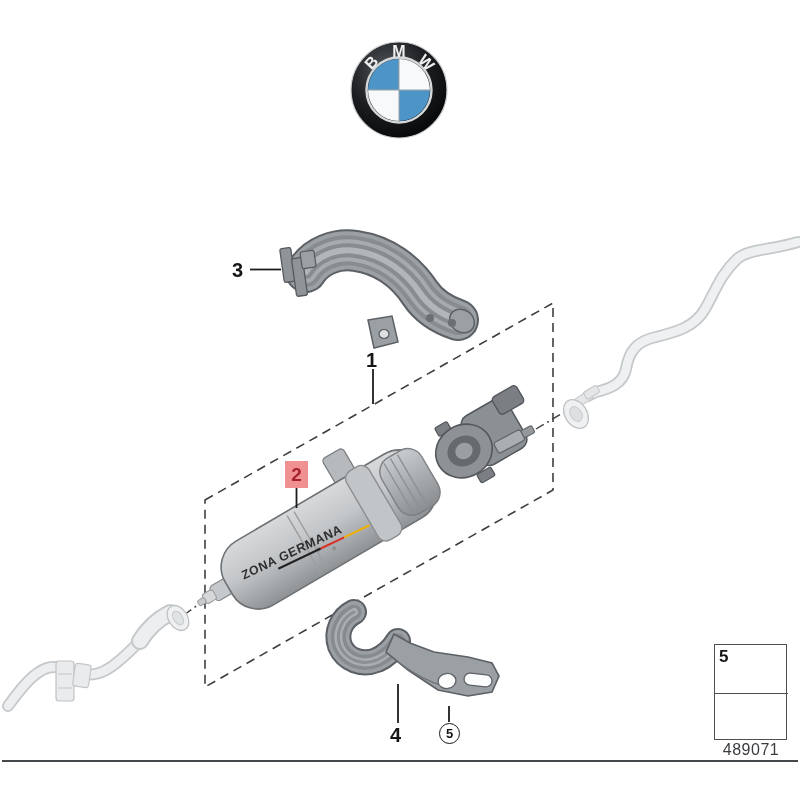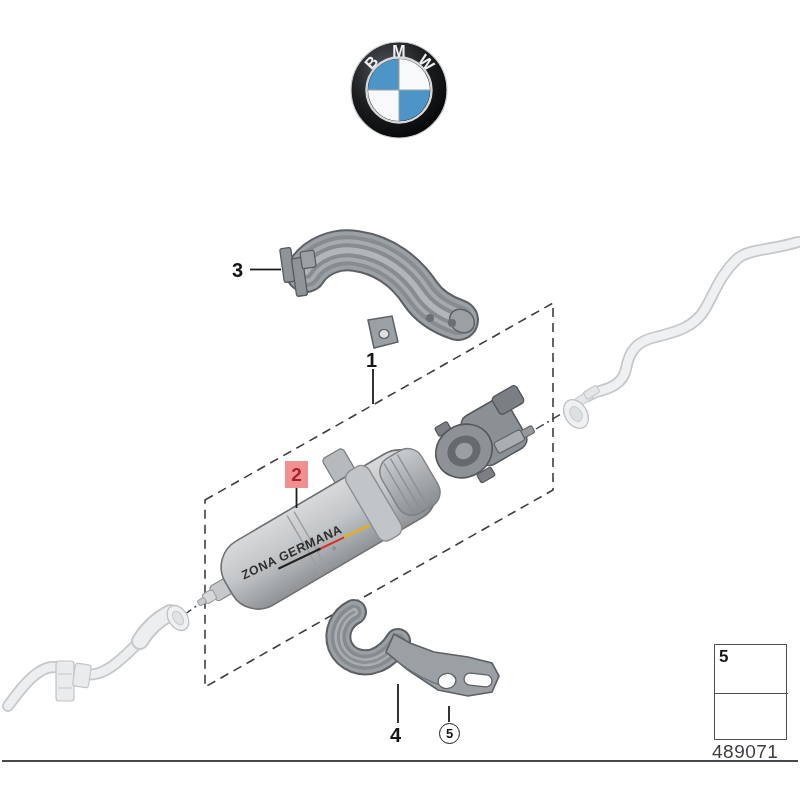--- a/index.html
+++ b/index.html
@@ -7,22 +7,22 @@
           font-family:"Liberation Sans", sans-serif;}
   .scene{position:absolute;left:0;top:0;}
   .callout{position:absolute;font-weight:bold;color:#161616;font-size:20px;line-height:1;}
   .callout-hl{position:absolute;width:23px;height:27px;background:#f19090;color:#a6222c;
               font-weight:bold;font-size:19px;display:flex;align-items:center;justify-content:center;}
   .callout-circle{position:absolute;width:19px;height:19px;border:1.7px solid #161616;border-radius:50%;
               font-weight:bold;font-size:13px;display:flex;align-items:center;justify-content:center;color:#161616;}
   .legend-box{position:absolute;left:714px;top:644px;width:71px;height:94px;border:1.4px solid #4d4f52;background:#fff;}
   .legend-divider{position:absolute;left:714px;top:692.5px;width:74px;height:0;border-top:1.4px solid #4d4f52;}
   .legend-num{position:absolute;left:719px;top:647px;font-weight:bold;font-size:17px;color:#161616;}
-  .drawing-number{position:absolute;left:712px;top:741px;width:78px;text-align:left;
-                  font-size:19px;color:#3a3d40;letter-spacing:0.5px;}
+  .drawing-number{position:absolute;left:712px;top:741px;width:78px;text-align:center;
+                  font-size:16px;color:#3a3d40;letter-spacing:0.5px;}
   .separator{position:absolute;left:2px;top:760px;width:796px;height:0;border-top:2.6px solid #46494c;}
 </style>
 </head>
 <body>
 
 <div class="canvas">
 
   <svg class="scene" width="800" height="800" viewBox="0 0 800 800">
     <defs>
       <radialGradient id="ringGrad" cx="38%" cy="30%" r="75%">

